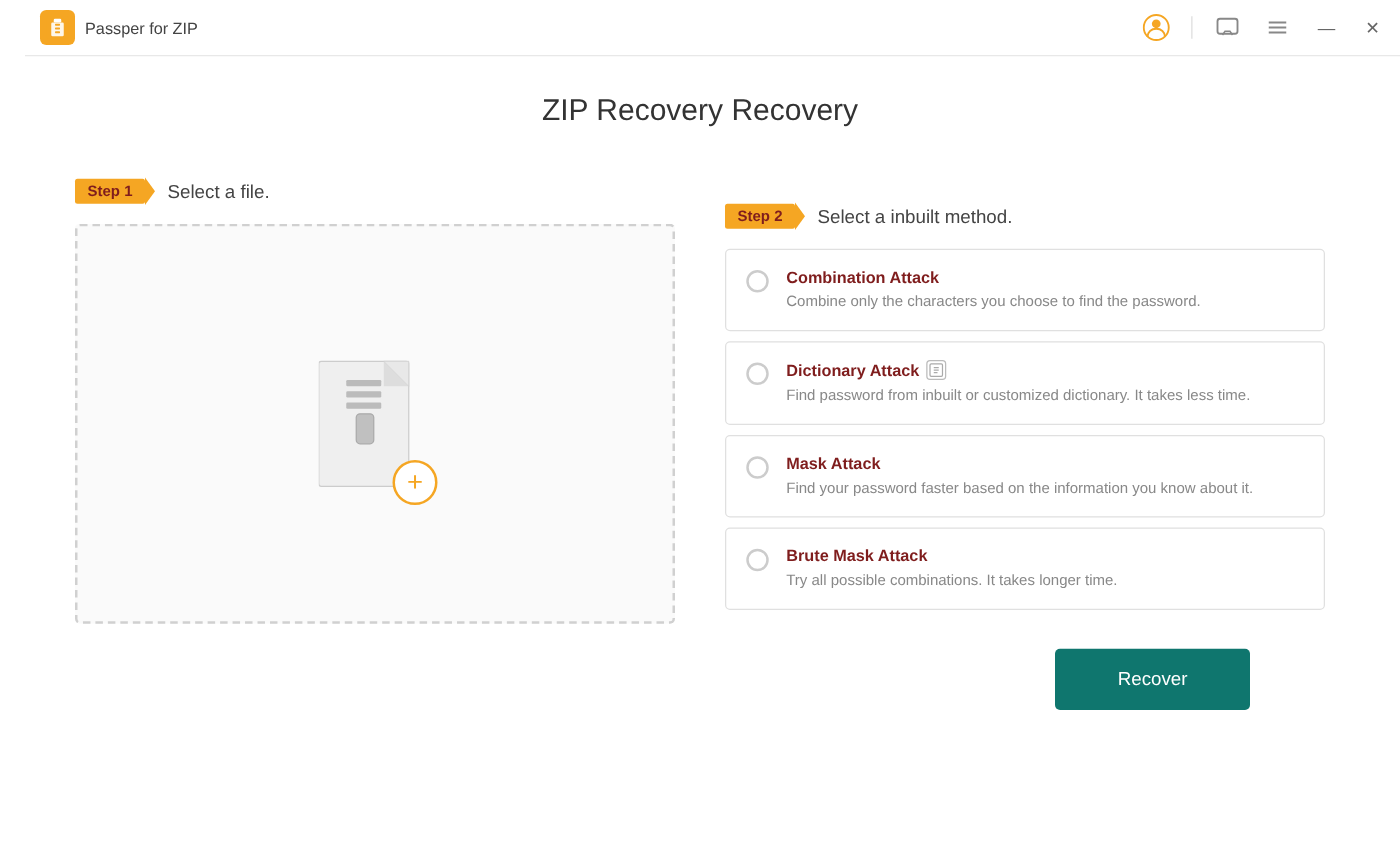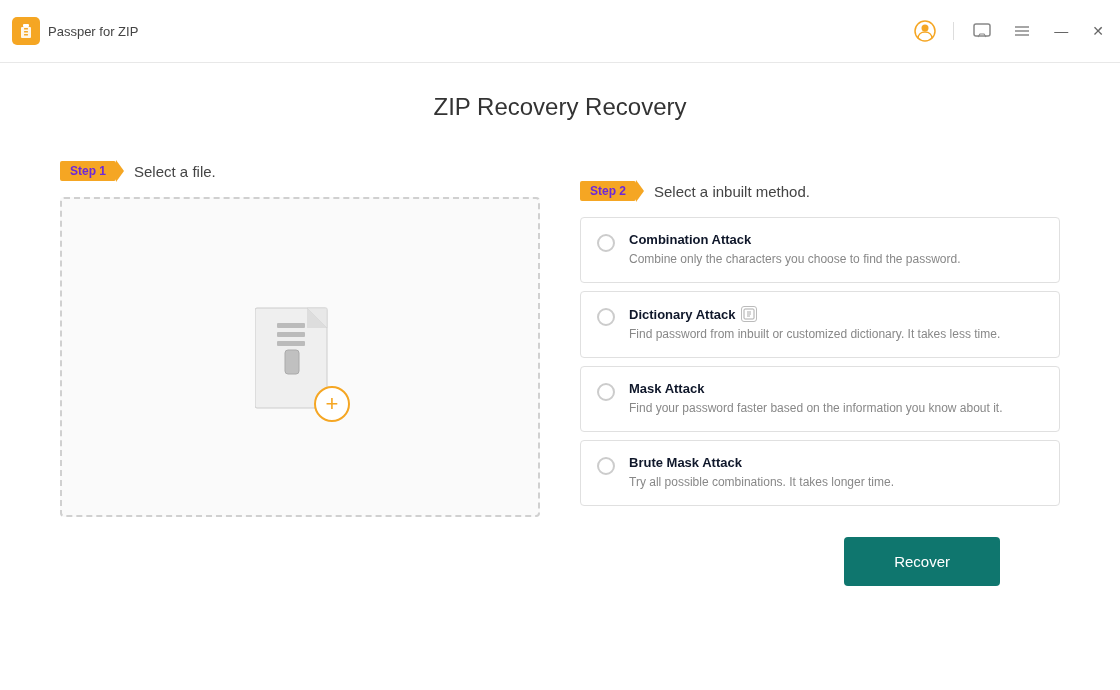--- a/index.html
+++ b/index.html
@@ -10,24 +10,25 @@
       height: 690px;
       overflow: hidden;
       color: #333;
     }
 
     
     .title-bar {
       display: flex;
       align-items: center;
       justify-content: space-between;
-      height: 63px;
+      height: 45px;
       padding: 0 12px;
       border-bottom: 1px solid #e8e8e8;
       background: #ffffff;
+      margin-left: 20px;
     }
     .title-bar-left {
       display: flex;
       align-items: center;
       gap: 8px;
     }
     .app-icon {
       width: 28px;
       height: 28px;
       background: #f5a623;
@@ -104,21 +105,21 @@
     .step-header {
       display: flex;
       align-items: center;
       gap: 10px;
       margin-bottom: 16px;
     }
     .step-badge {
       display: flex;
       align-items: center;
       background: #f5a623;
-      color: #6d28d9;
+      color: #7f1d1d;
       font-size: 12px;
       font-weight: 600;
       padding: 3px 10px;
       border-radius: 2px;
       position: relative;
     }
     .step-badge::after {
       content: '';
       position: absolute;
       right: -8px;
@@ -196,21 +197,21 @@
       border-radius: 50%;
       border: 2px solid #ccc;
       flex-shrink: 0;
       margin-top: 2px;
       background: white;
     }
     .option-content {}
     .option-title {
       font-size: 13px;
       font-weight: 600;
-      color: #0f172a;
+      color: #7f1d1d;
       display: flex;
       align-items: center;
       gap: 6px;
       margin-bottom: 3px;
     }
     .option-desc {
       font-size: 12px;
       color: #888;
       line-height: 1.5;
     }

